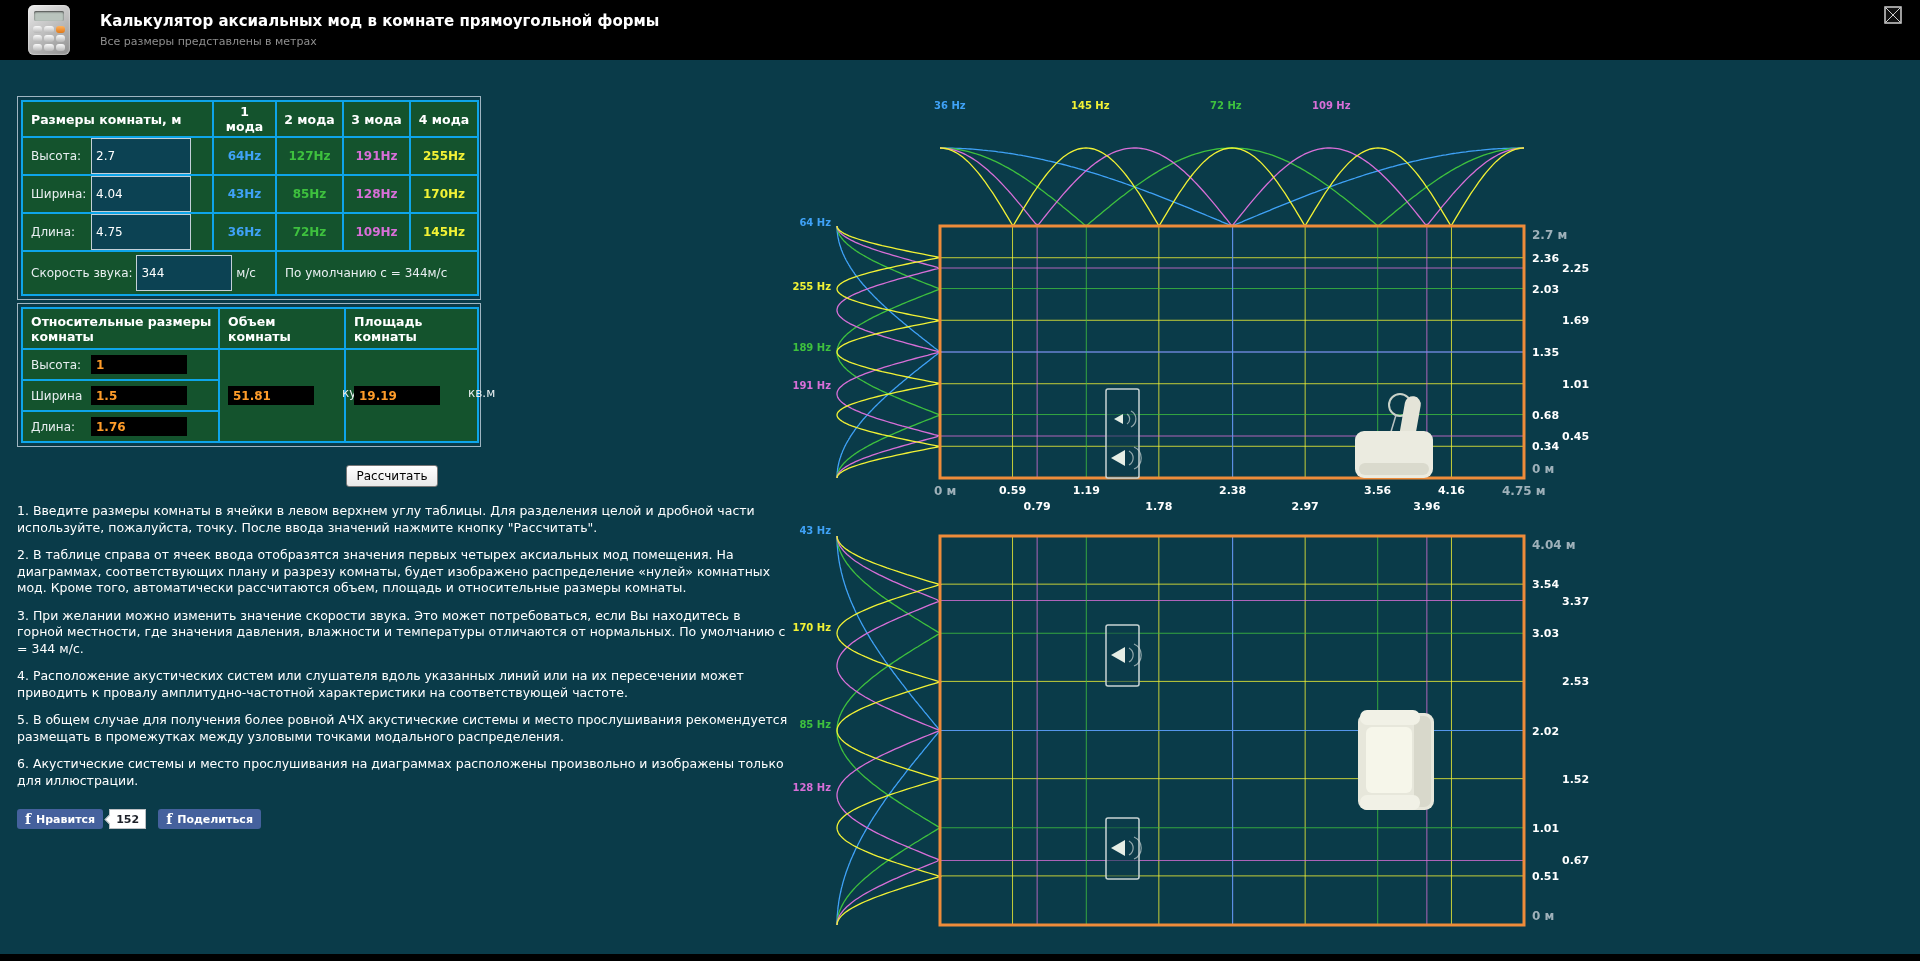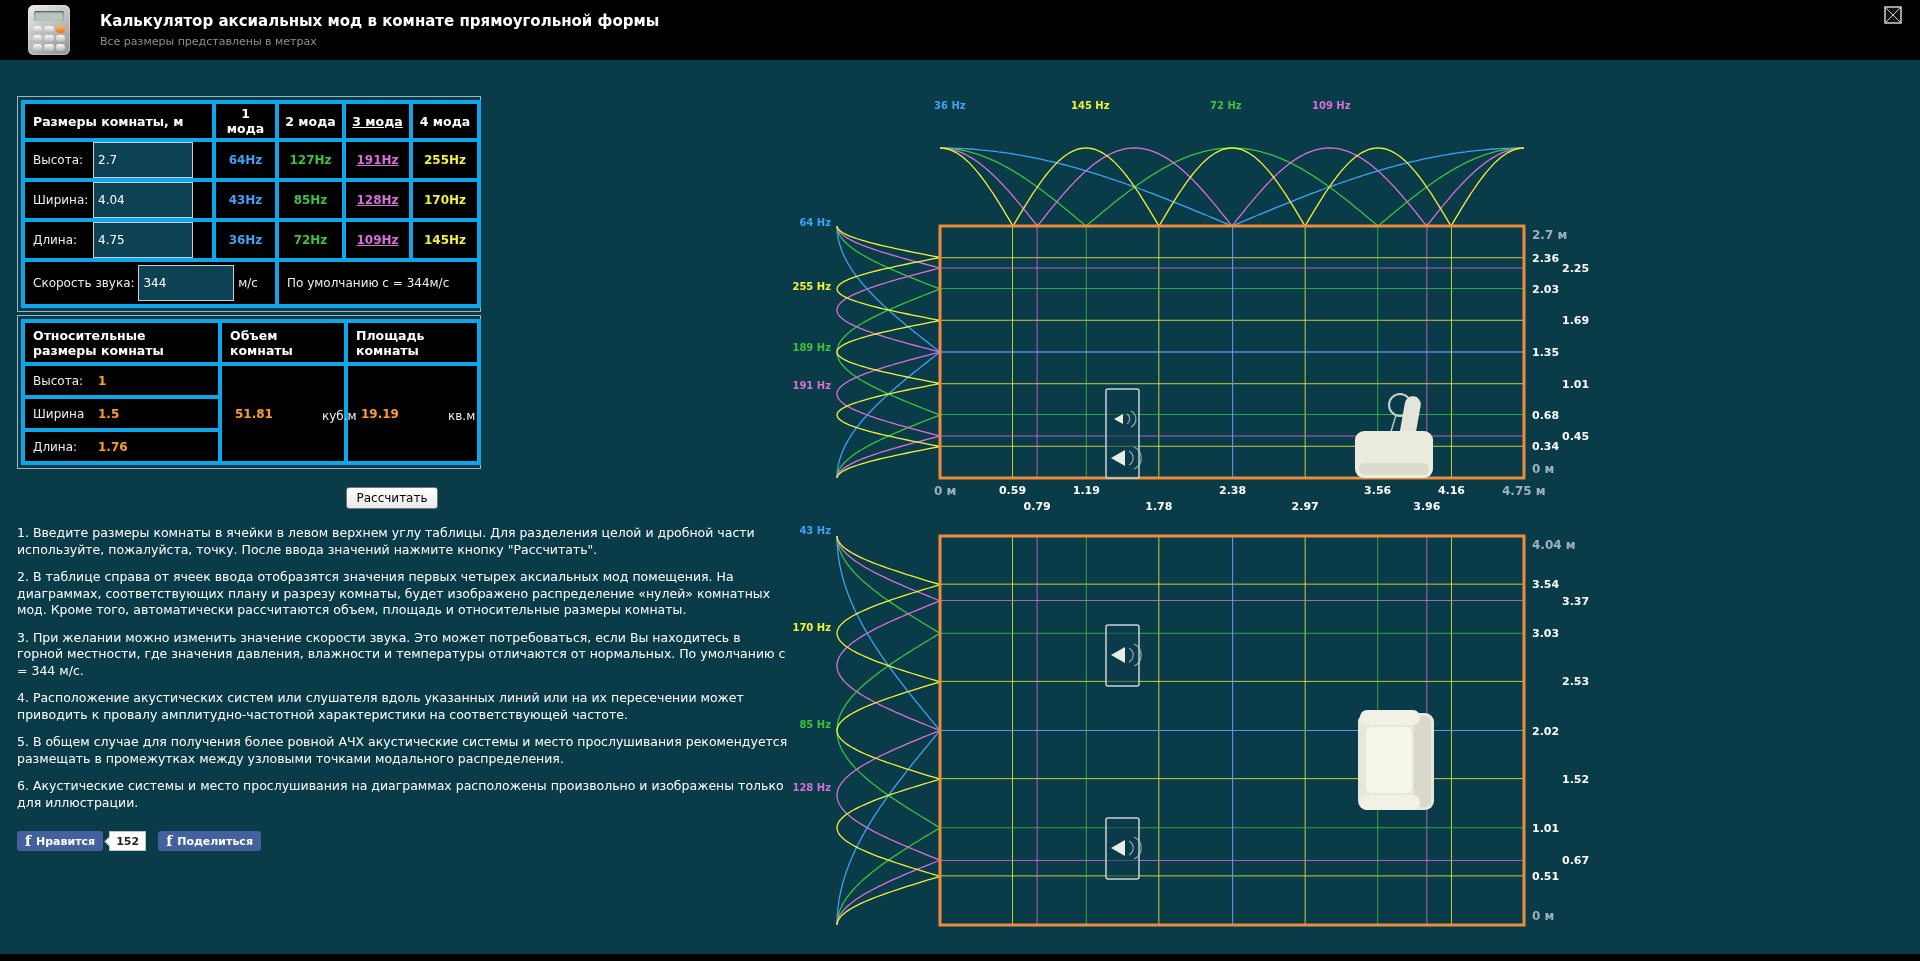--- a/index.html
+++ b/index.html
@@ -16,37 +16,37 @@
   .calc-key{height:7px;border-radius:3px;background:linear-gradient(#fafafa,#b5b5b5);}
   .calc-key.orange{background:linear-gradient(#ffb25e,#e07818);}
   .title{position:absolute;left:100px;top:12px;color:#fff;font-size:15px;font-weight:bold;white-space:nowrap;}
   .subtitle{position:absolute;left:100px;top:35px;color:#8f8f8f;font-size:11px;}
   .close{position:absolute;right:18px;top:6px;cursor:pointer;}
   
   .left-panel{position:absolute;left:17px;top:96px;width:782px;}
   .tframe{border:1px solid #9fb5c1;padding:3px;width:464px;box-sizing:border-box;}
   .tframe + .tframe{margin-top:3px;}
   table{border-collapse:collapse;width:456px;table-layout:fixed;}
-  td{border:4px solid #0ea5e9;background:#000000;color:#e9eff1;font-size:12px;
+  td{border:2px solid #0ea5e9;background:#14532d;color:#e9eff1;font-size:12px;
      padding:0 6px;height:34px;text-align:center;font-weight:bold;}
   td.left{text-align:left;padding-left:8px;font-weight:normal;}
   td.th{font-weight:bold;font-size:12.5px;color:#fff;}
   td.top{vertical-align:top;padding-top:5px;line-height:15px;}
   td.sp{height:42px;}
   td.r2{height:29px;}
-  .m1{color:#3fa2f7;} .m2{color:#3ec13e;} .m3{color:#d86fd8;text-decoration:underline;} .m4{color:#f2f235;}
+  .m1{color:#3fa2f7;} .m2{color:#3ec13e;} .m3{color:#d86fd8;} .m4{color:#f2f235;}
   .lbl{display:inline-block;width:60px;font-weight:normal;}
   input.dim{width:100px;height:36px;background:#0c4253;border:1px solid #c4d0d8;color:#fff;
             font:12px "DejaVu Sans",sans-serif;padding:1px 4px;box-sizing:border-box;}
   input.dim.speed{width:96px;}
   input.out{width:96px;height:19px;background:#000;border:1px solid #000;color:#ff9c2a;
             font:bold 12px "DejaVu Sans",sans-serif;padding:1px 4px;box-sizing:border-box;}
   input.out.val{width:86px;}
   .vcell{vertical-align:middle;}
-  .vwrap{display:flex;align-items:flex-end;gap:6px;padding-left:2px;font-weight:normal;}
+  .vwrap{display:flex;align-items:flex-start;gap:28px;padding-left:2px;font-weight:normal;}
   .calc-btn{display:block;margin:18px 0 0 329px;width:92px;height:22px;background:linear-gradient(#ffffff,#e9e9e9);
             border:1px solid #777;border-radius:3px;color:#000;font:12px "DejaVu Sans",sans-serif;cursor:pointer;}
   .instr{margin:11px 0 0 0;width:772px;color:#fff;font-size:12.5px;line-height:16.5px;}
   .instr.first{margin-top:16px;}
   .fb-row{margin-top:20px;display:flex;align-items:center;}
   .fb-btn{display:flex;align-items:center;gap:5px;height:20px;padding:0 8px;background:#45619d;
           border-radius:3px;color:#fff;font-size:11px;font-weight:bold;cursor:pointer;}
   .fb-f{font-family:"DejaVu Serif",serif;font-weight:bold;font-size:14px;line-height:1;}
   .fb-count{position:relative;height:18px;padding:0 6px;background:#fff;border:1px solid #bcc0c4;
             color:#1d2129;font-size:11px;font-weight:bold;display:flex;align-items:center;margin-left:6px;margin-right:12px;}

